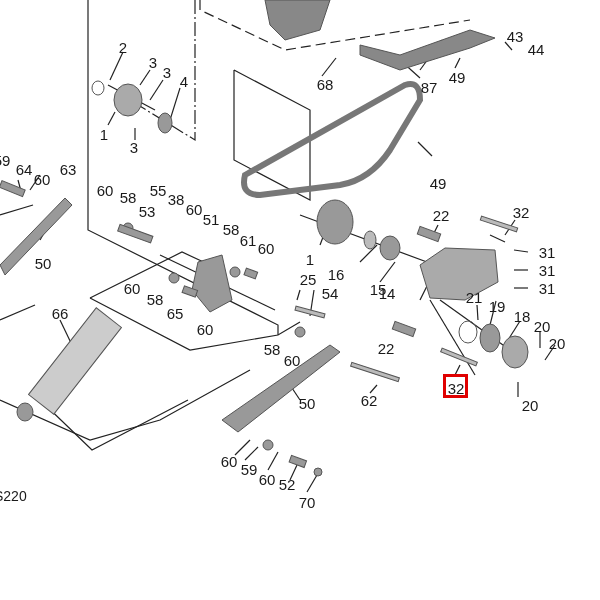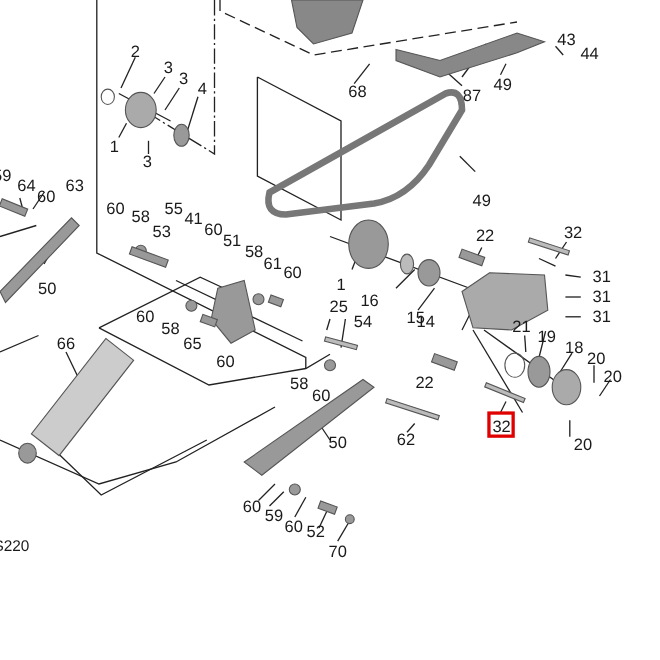--- a/index.html
+++ b/index.html
@@ -141,21 +141,21 @@
   <div class="lbl" style="left:457px;top:77px">49</div>
   <div class="lbl" style="left:429px;top:87px">87</div>
   <div class="lbl" style="left:438px;top:183px">49</div>
   <div class="lbl" style="left:2px;top:160px">59</div>
   <div class="lbl" style="left:24px;top:169px">64</div>
   <div class="lbl" style="left:42px;top:179px">60</div>
   <div class="lbl" style="left:68px;top:169px">63</div>
   <div class="lbl" style="left:105px;top:190px">60</div>
   <div class="lbl" style="left:128px;top:197px">58</div>
   <div class="lbl" style="left:158px;top:190px">55</div>
-  <div class="lbl" style="left:176px;top:199px">41</div>
+  <div class="lbl" style="left:176px;top:199px">38</div>
   <div class="lbl" style="left:147px;top:211px">53</div>
   <div class="lbl" style="left:194px;top:209px">60</div>
   <div class="lbl" style="left:211px;top:219px">51</div>
   <div class="lbl" style="left:231px;top:229px">58</div>
   <div class="lbl" style="left:248px;top:240px">61</div>
   <div class="lbl" style="left:266px;top:248px">60</div>
   <div class="lbl" style="left:43px;top:263px">50</div>
   <div class="lbl" style="left:132px;top:288px">60</div>
   <div class="lbl" style="left:155px;top:299px">58</div>
   <div class="lbl" style="left:175px;top:313px">65</div>

